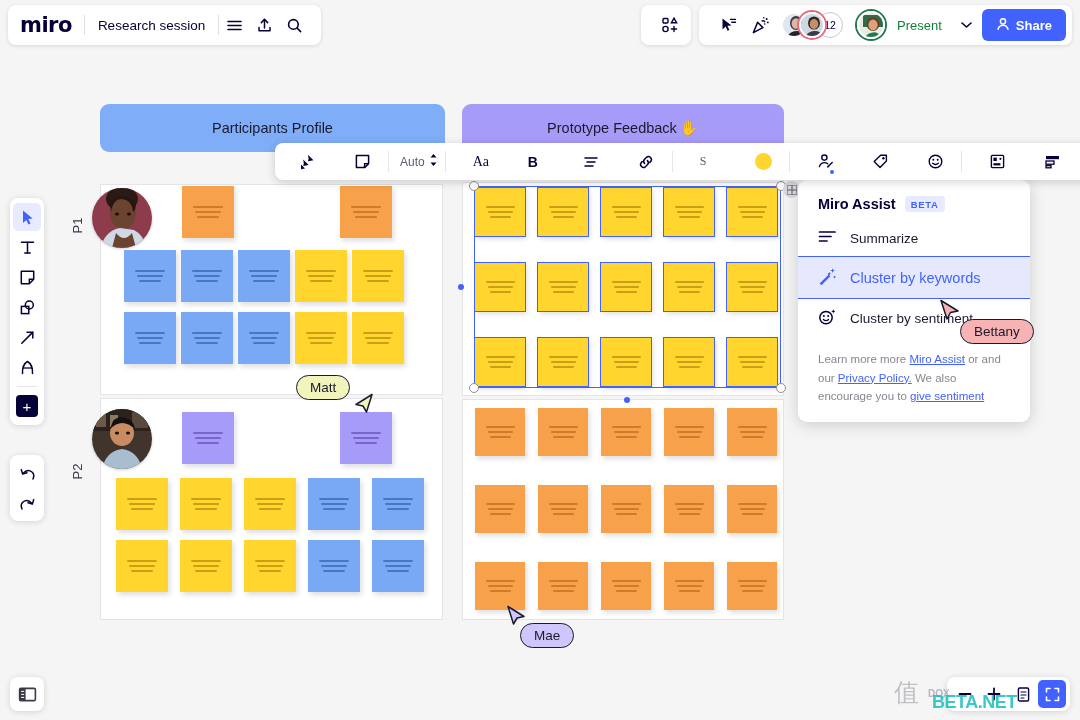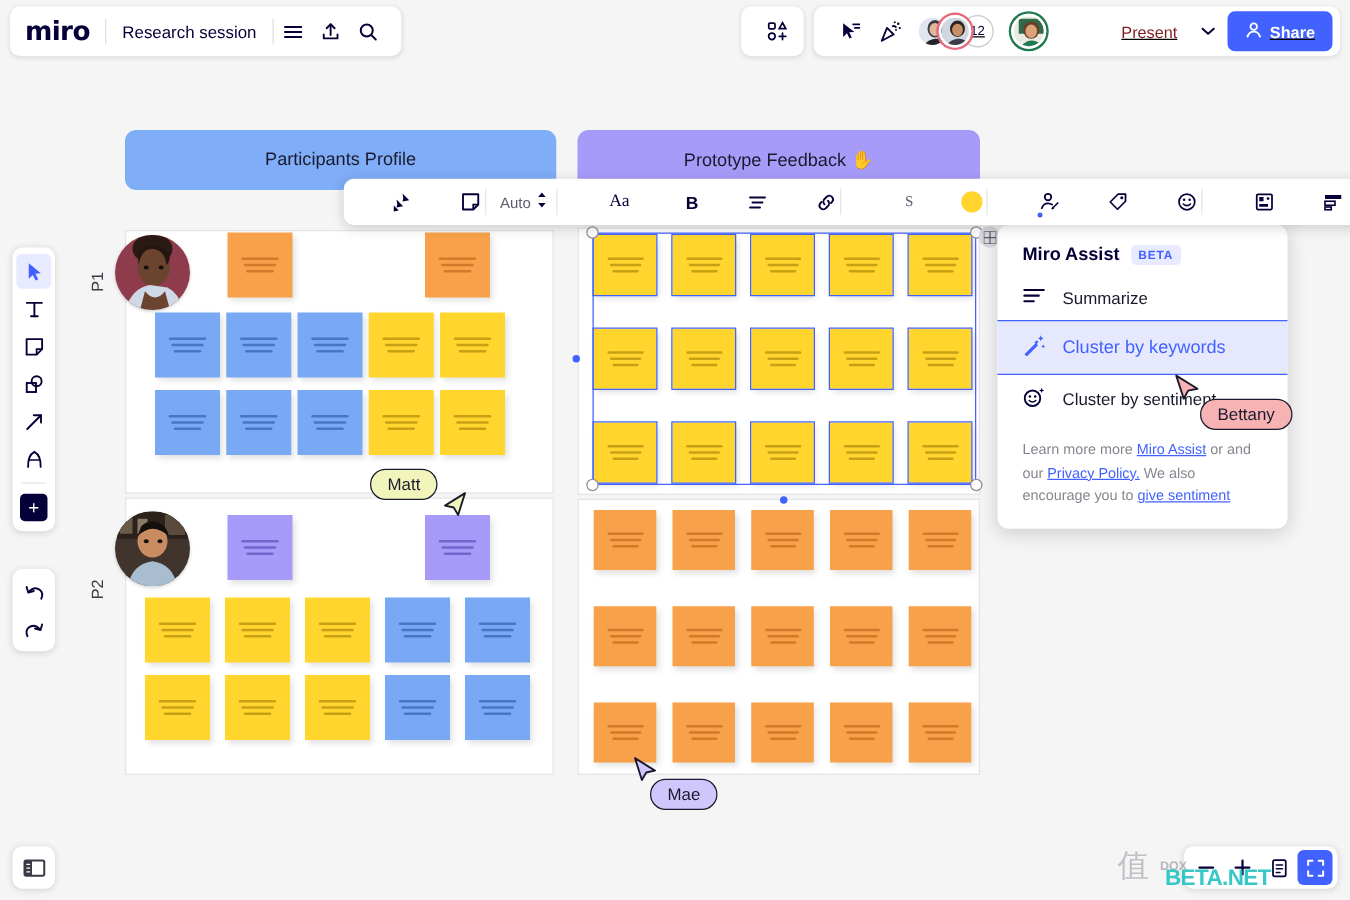--- a/index.html
+++ b/index.html
@@ -37,21 +37,21 @@
     font-size: 13.5px; color: #050038; padding: 0 13px; white-space: nowrap;
   }
   .tb-ico {
     width: 30px; height: 30px; display: flex; align-items: center;
     justify-content: center; border-radius: 5px; cursor: pointer;
   }
   .tb-ico:first-of-type { margin-left: 8px; }
 
   .tb-right {
     position: absolute; right: 8px; top: 5px; height: 40px;
-    display: flex; align-items: center; gap: 8px; text-decoration: underline;
+    display: flex; align-items: center; gap: 8px;
   }
   .tb-grp {
     height: 40px; background: #ffffff; border-radius: 8px;
     box-shadow: 0 1px 4px rgba(0,0,0,.12);
     display: flex; align-items: center; padding: 0 6px; gap: 2px;
   }
   .avatars { display: flex; align-items: center; padding: 0 6px 0 4px; }
   .av {
     width: 26px; height: 26px; border-radius: 50%;
     border: 2px solid #fff; margin-left: -8px; position: relative;
@@ -62,21 +62,21 @@
     width: 26px; height: 26px; border-radius: 50%;
     border: 1.5px solid #c9c9d0; background: #fff; margin-left: -8px;
     font-size: 10.5px; color: #050038; display: flex;
     align-items: center; justify-content: center; font-weight: 500;
   }
   .av-ring { box-shadow: 0 0 0 2px #e8697d; }
   .av-ring2 { box-shadow: 0 0 0 2px #1f7a4d; }
   .av-solo { width: 28px; height: 28px; margin-left: 6px; border: 2px solid #fff; border-radius:50%; overflow:hidden; }
   .present-btn {
     height: 30px; display: flex; align-items: center; padding: 0 10px;
-    font-size: 13px; color: #7f1d1d; border-radius: 5px; cursor: pointer; margin-left: 48px;
+    font-size: 13px; color: #15803d; border-radius: 5px; cursor: pointer;
   }
   .present-caret { width: 26px; height: 30px; display:flex; align-items:center; justify-content:center; cursor:pointer;}
   .share-btn {
     height: 32px; background: #4262ff; color: #fff; border-radius: 6px;
     display: flex; align-items: center; gap: 6px; padding: 0 14px;
     font-size: 13px; font-weight: 600; cursor: pointer; border: none;
     font-family: "Liberation Sans", sans-serif;
   }
 
   
@@ -155,21 +155,21 @@
   }
 
   
   .fmtbar {
     position: absolute; left: 275px; top: 143px; height: 37px;
     background: #fff; border-radius: 8px;
     box-shadow: 0 2px 10px rgba(0,0,0,.18);
     display: flex; align-items: center; z-index: 50;
   }
   .fb { width: 31px; height: 31px; display: flex; align-items: center;
-    justify-content: flex-end; border-radius: 5px; cursor: pointer; position: relative; margin-left: 24px; }
+    justify-content: flex-start; border-radius: 5px; cursor: pointer; position: relative; margin-left: 24px; }
   .fb-sep { width: 1px; height: 21px; background: #e6e6ea; margin: 0 3px; }
   .fb-auto {
     display: flex; align-items: center; gap: 4px; padding: 0 4px 0 8px;
     font-size: 12px; color: #5c5c6e; cursor: pointer;
   }
   .fb-ai {
     width: 25px; height: 25px; background: #4262ff; border-radius: 5px;
     display: flex; align-items: center; justify-content: center;
   }
   .swatch {

